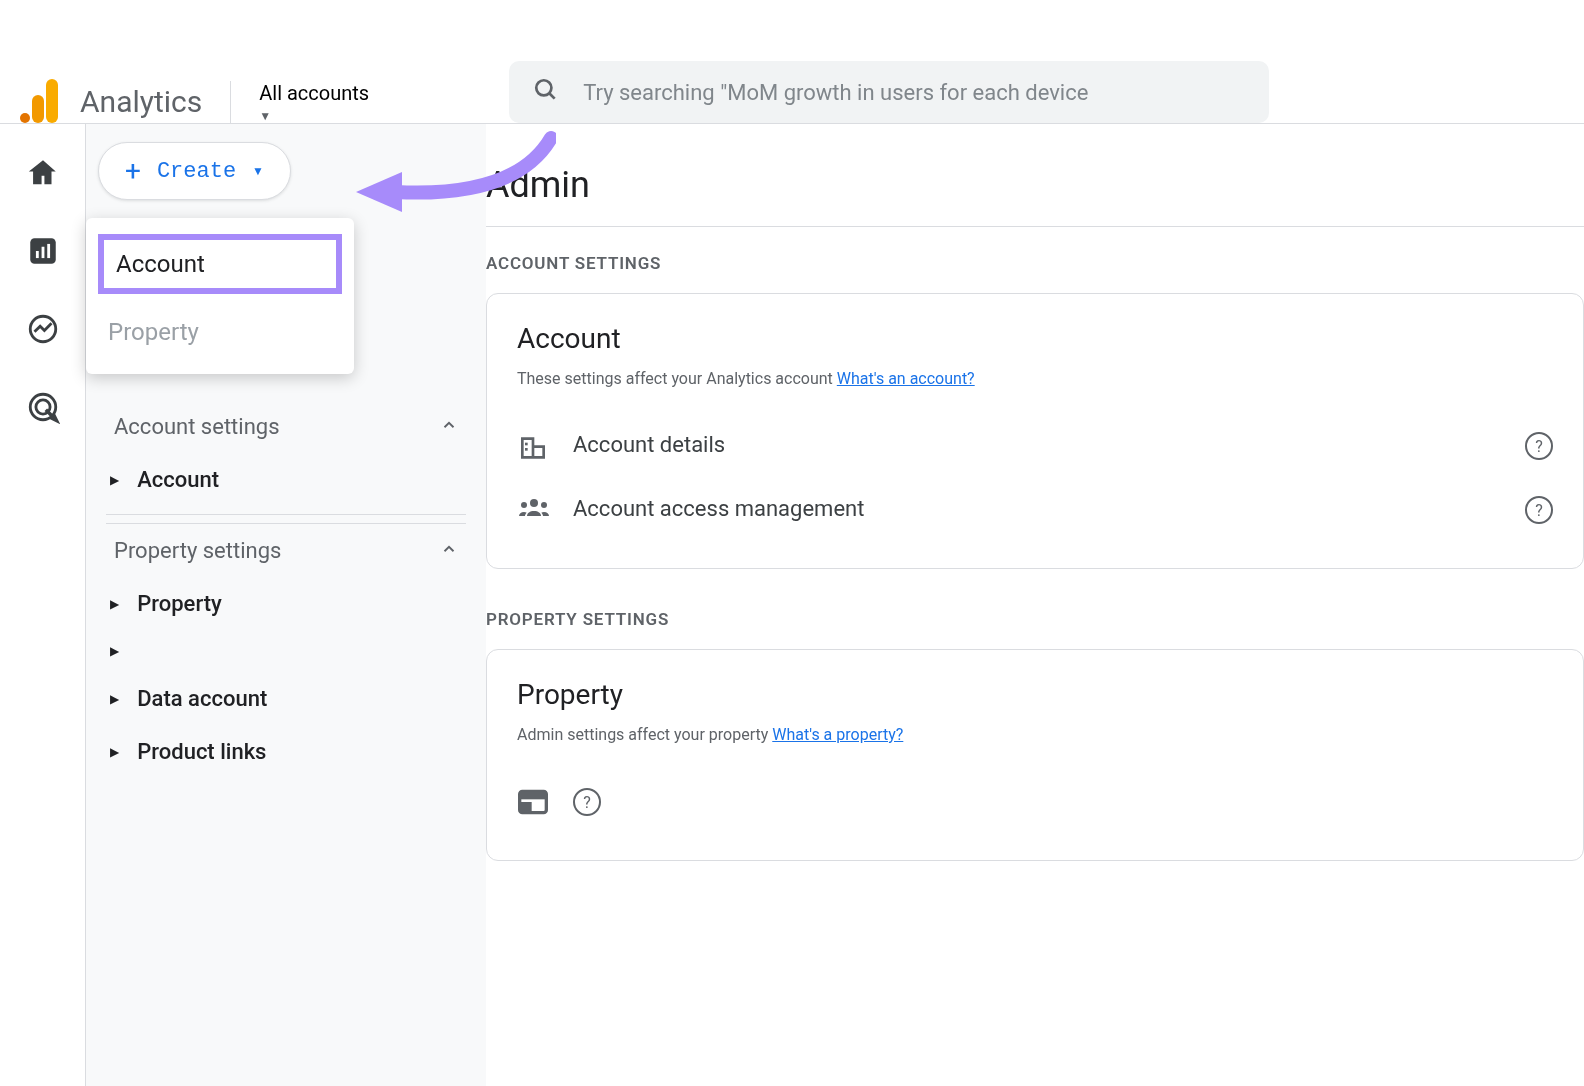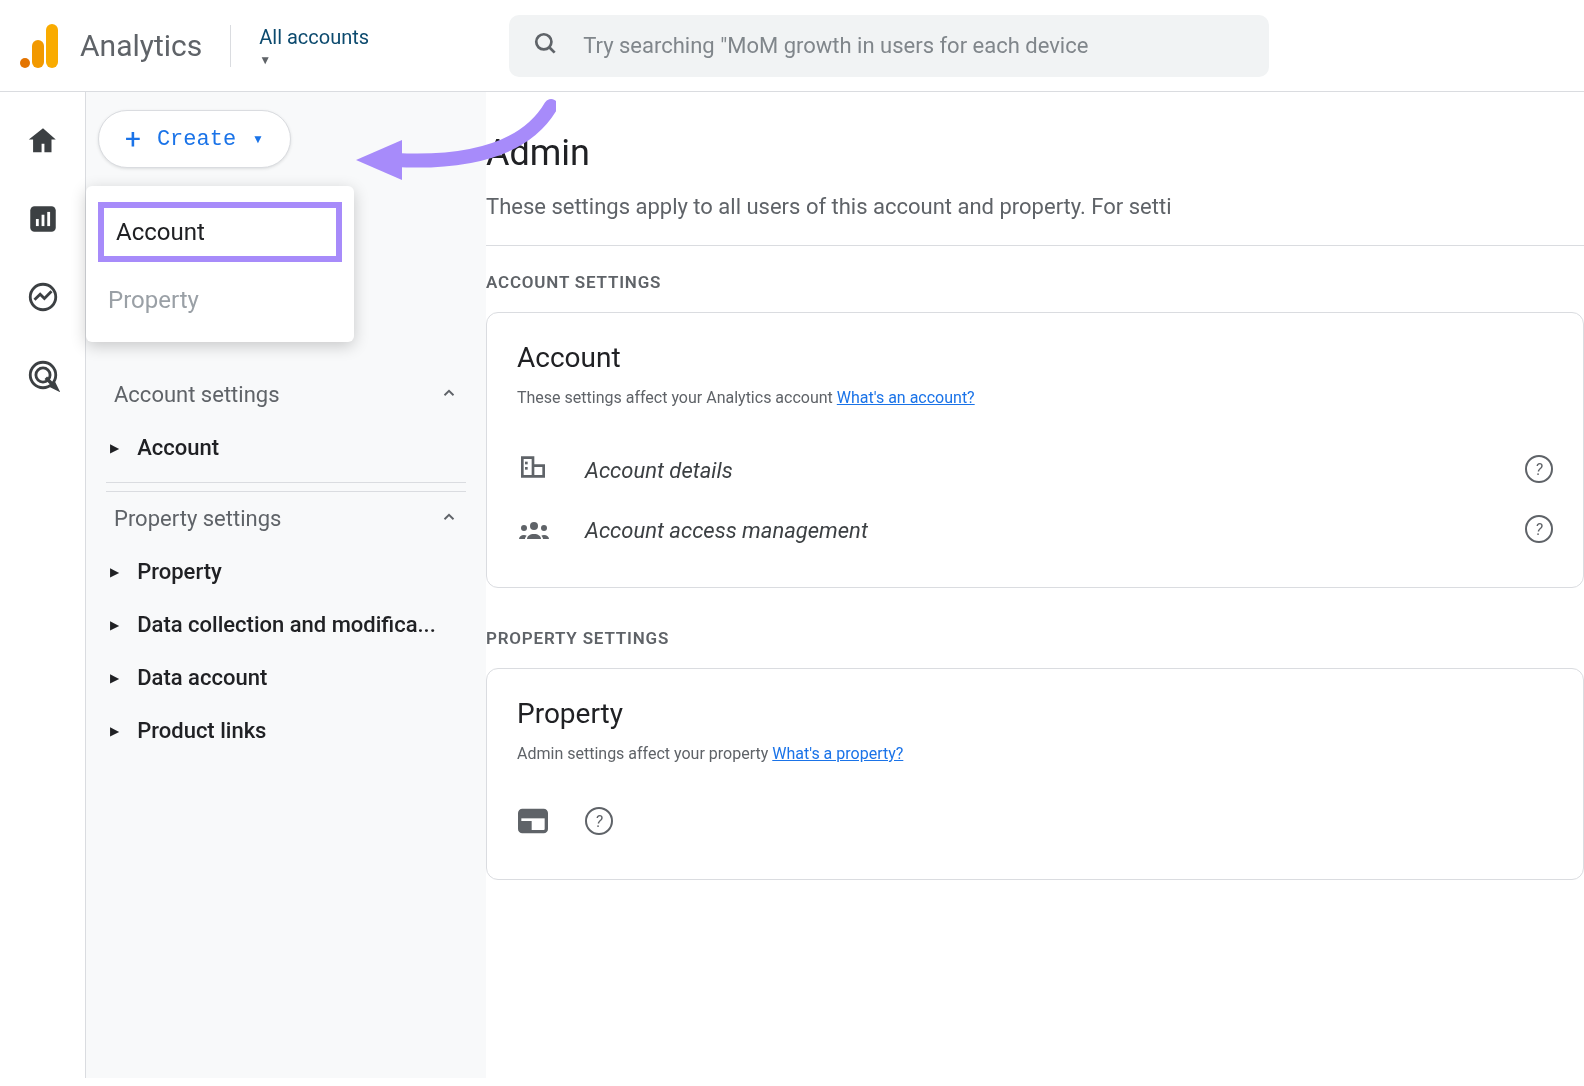--- a/index.html
+++ b/index.html
@@ -6,23 +6,23 @@
     body {
       font-family: 'Google Sans', Roboto, Arial, sans-serif;
       background: #fff;
       color: #202124;
       overflow: hidden;
     }
     
     
     .header {
       display: flex;
-      align-items: center;
-      height: 92px;
-      padding: 8px 20px;
+      align-items: flex-end;
+      height: 124px;
+      padding: 0 20px;
       border-bottom: 1px solid #dadce0;
     }
     .logo-wrap {
       display: flex;
       align-items: center;
       gap: 16px;
     }
     .logo-icon {
       width: 44px;
       height: 44px;
@@ -35,21 +35,21 @@
     .logo-bar3 { width: 12px; height: 44px; background: #f9ab00; border-radius: 6px; }
     .logo-text { font-size: 30px; color: #5f6368; font-weight: 400; }
     .account-switcher {
       margin-left: 28px;
       padding-left: 28px;
       border-left: 1px solid #dadce0;
       display: flex;
       flex-direction: column;
       cursor: pointer;
     }
-    .account-switcher-label { font-size: 20px; color: #0c4a6e; }
+    .account-switcher-label { font-size: 20px; color: #000000; }
     .account-switcher-arrow { color: #5f6368; font-size: 12px; margin-top: 4px; }
     .search-box {
       margin-left: auto;
       flex: 1;
       max-width: 760px;
       height: 62px;
       background: #f1f3f4;
       border-radius: 10px;
       display: flex;
       align-items: center;
@@ -178,26 +178,25 @@
       border: 1px solid #dadce0;
       border-radius: 12px;
       padding: 28px 30px;
       margin-bottom: 40px;
     }
     .card-title { font-size: 28px; color: #202124; font-weight: 400; margin-bottom: 14px; }
     .card-desc { font-size: 16px; color: #5f6368; margin-bottom: 28px; }
     .card-link { color: #1a73e8; text-decoration: underline; cursor: pointer; }
     .card-row {
       display: flex;
-      align-items: flex-end;
-      gap: 28px;
+      align-items: flex-start;
+      gap: 16px;
       padding: 16px 0;
       font-size: 22px;
       color: #3c4043;
-      font-style: italic;
     }
     .card-row-icon { width: 40px; color: #5f6368; display: flex; }
     .card-row-label { flex: 1; }
     .help-circle {
       width: 28px; height: 28px;
       border: 2px solid #5f6368;
       border-radius: 50%;
       display: flex;
       align-items: center;
       justify-content: center;
@@ -310,36 +309,34 @@
               <polyline points="6,15 12,9 18,15"></polyline>
             </svg>
         </span>
       </div>
       <div class="nav-item">
         <span class="tri">▶</span>
         <span>Property</span>
       </div>
       <div class="nav-item">
         <span class="tri">▶</span>
-        <span>Data collection and modifica...</span>
       </div>
       <div class="nav-item">
         <span class="tri">▶</span>
         <span>Data account</span>
       </div>
       <div class="nav-item">
         <span class="tri">▶</span>
         <span>Product links</span>
       </div>
     </div>
   </div>
 
   <div class="main-content">
     <h1 class="main-title">Admin</h1>
-    <p class="main-subtitle">These settings apply to all users of this account and property. For setti</p>
     <div class="divider-thin"></div>
 
     <div class="section-label">ACCOUNT SETTINGS</div>
     <div class="card">
       <h2 class="card-title">Account</h2>
       <p class="card-desc">
         <span>These settings affect your Analytics account </span><span class="card-link">What's an account?</span>
       </p>
       <div class="card-row">
         <span class="card-row-icon">

